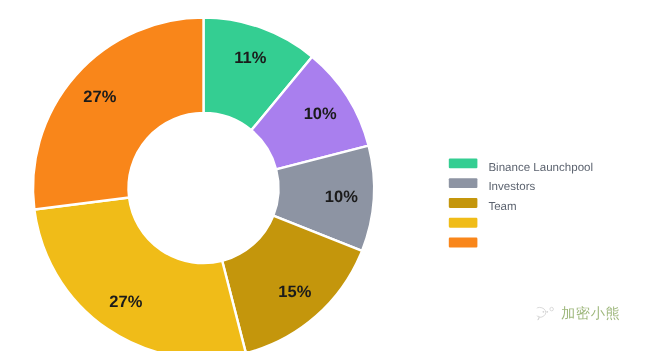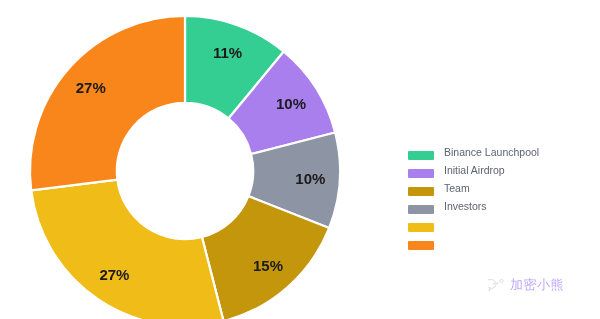--- a/index.html
+++ b/index.html
@@ -49,21 +49,21 @@
 
   
   #legend {
     position: absolute;
     left: 408px;
     top: 144px;
     width: 180px;
   }
   .legend-row {
     display: flex;
-    align-items: flex-end;
+    align-items: flex-start;
     height: 16px;
     margin-bottom: 2px;
   }
   .legend-swatch {
     width: 26px;
     height: 9px;
     flex: 0 0 auto;
     border-radius: 1px;
   }
   .legend-label {
@@ -86,21 +86,21 @@
   }
   #watermark-icon {
     width: 17px;
     height: 14px;
     flex: 0 0 auto;
     margin-right: 5px;
   }
   #watermark-text {
     font-family: "DejaVu Sans", sans-serif;
     font-size: 13px;
-    color: #8b5cf6;
+    color: #4d7c0f;
     letter-spacing: 0.5px;
     white-space: nowrap;
   }
   #watermark-sub {
     position: absolute;
     left: 430px;
     top: 306px;
     font-family: "DejaVu Sans", sans-serif;
     font-size: 12px;
     color: #e3e3e3;
@@ -133,30 +133,26 @@
         </g>
     </svg>
   </div>
 
   <div id="legend">
       <div class="legend-row">
         <span class="legend-swatch" style="background: rgb(52, 206, 146);"></span>
         <span class="legend-label">Binance Launchpool</span>
       </div>
       <div class="legend-row">
-        <span class="legend-swatch" style="background: rgb(169, 127, 238);"></span>
-        <span class="legend-label">Initial Airdrop</span>
+        <span class="legend-swatch" style="background: rgb(141, 148, 163);"></span>
+        <span class="legend-label">Investors</span>
       </div>
       <div class="legend-row">
         <span class="legend-swatch" style="background: rgb(196, 150, 12);"></span>
         <span class="legend-label">Team</span>
-      </div>
-      <div class="legend-row">
-        <span class="legend-swatch" style="background: rgb(141, 148, 163);"></span>
-        <span class="legend-label">Investors</span>
       </div>
       <div class="legend-row">
         <span class="legend-swatch" style="background: rgb(240, 188, 24);"></span>
       </div>
       <div class="legend-row">
         <span class="legend-swatch" style="background: rgb(249, 134, 26);"></span>
       </div>
     </div>
 
   <div id="watermark">

